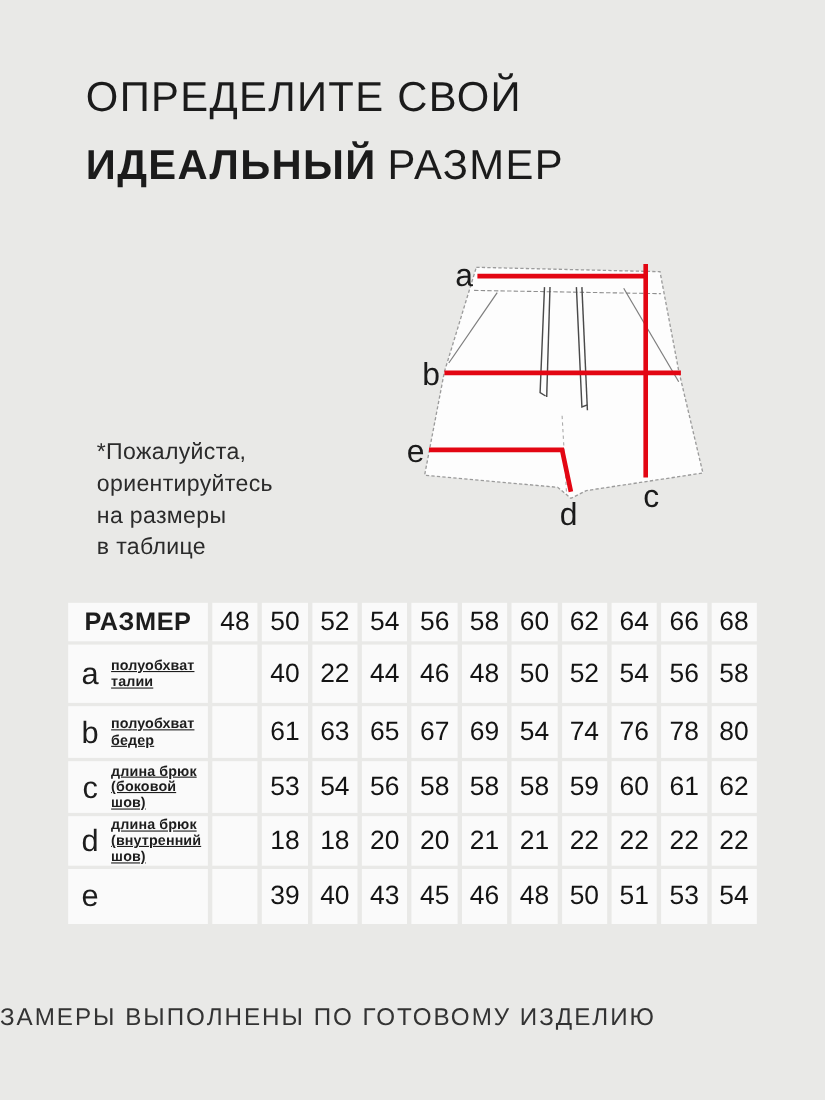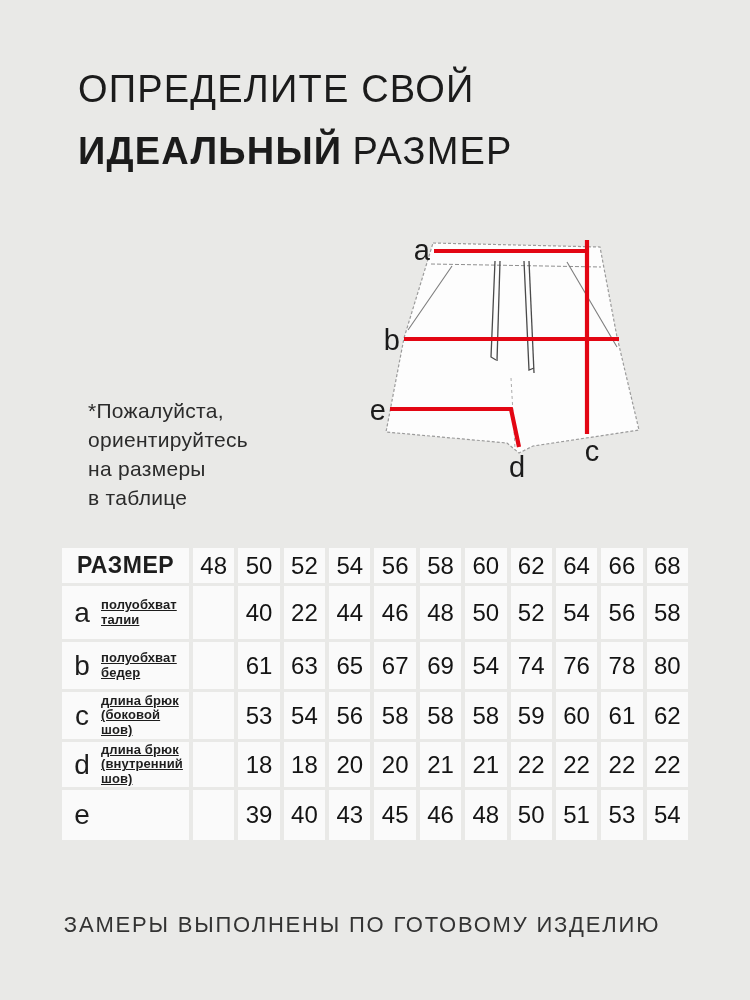--- a/index.html
+++ b/index.html
@@ -40,22 +40,22 @@
   .num-cell { font-size: 24px; font-weight: 400; color: #141414; }
   .header-label { font-size: 23px; font-weight: 700; letter-spacing: 0.5px; }
   .header-size { font-weight: 400; }
   .label-cell { justify-content: flex-start; padding-left: 9px; gap: 8px; }
   .row-letter { font-size: 28px; font-weight: 400; color: #1d1d1d; width: 22px; flex: 0 0 auto; text-align: center; }
   .row-desc { font-size: 13px; font-weight: 700; line-height: 14.5px; max-width: 84px; letter-spacing: 0.1px; text-decoration: underline; }
 
   
   .footer {
     position: absolute; left: 0; top: 912px; width: 676px;
-    text-align: center; font-size: 22px; font-weight: 400;
-    letter-spacing: 1.8px; color: #333; padding-left: 48px;
+    font-size: 22px; font-weight: 400;
+    letter-spacing: 1.8px; color: #333;
   }
 
   svg text { font-family: "Liberation Sans", "DejaVu Sans", sans-serif; }
 </style>
 </head>
 <body>
 
 <div class="title">
   <div class="title-line">ОПРЕДЕЛИТЕ СВОЙ</div>
   <div class="title-line"><span class="bold">ИДЕАЛЬНЫЙ</span><span class="rest">РАЗМЕР</span></div>

